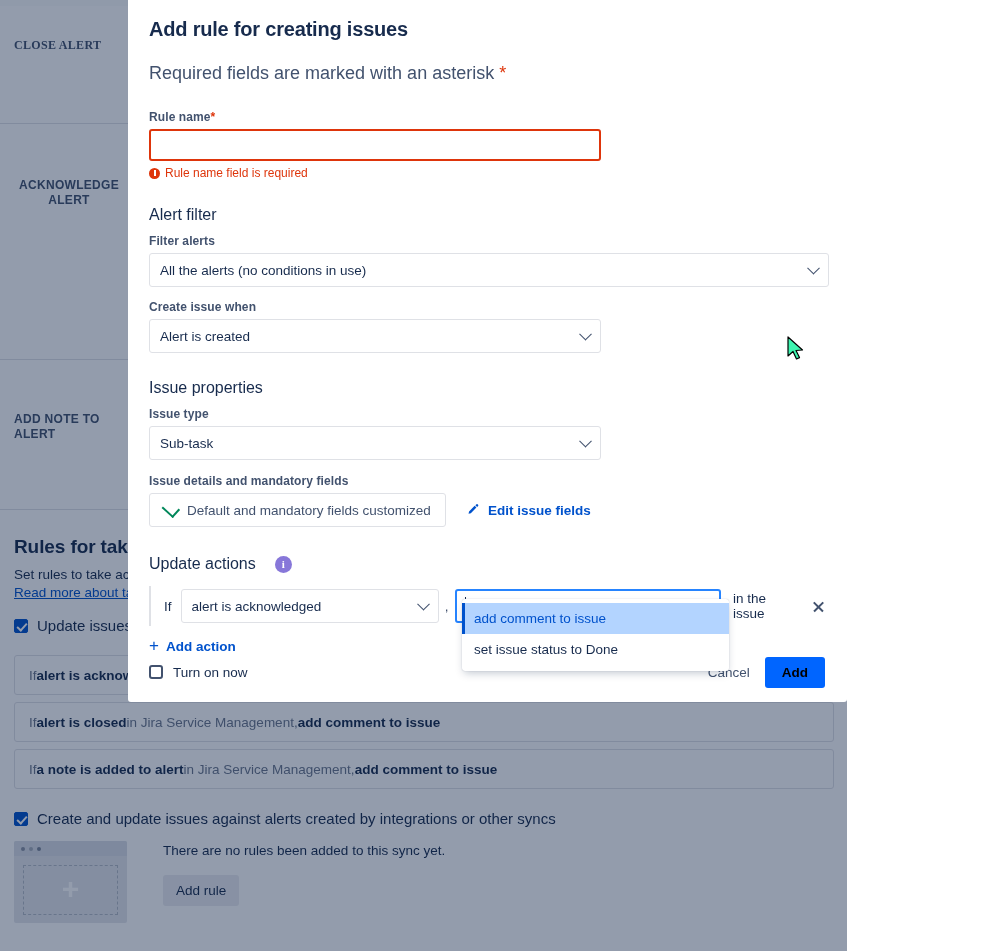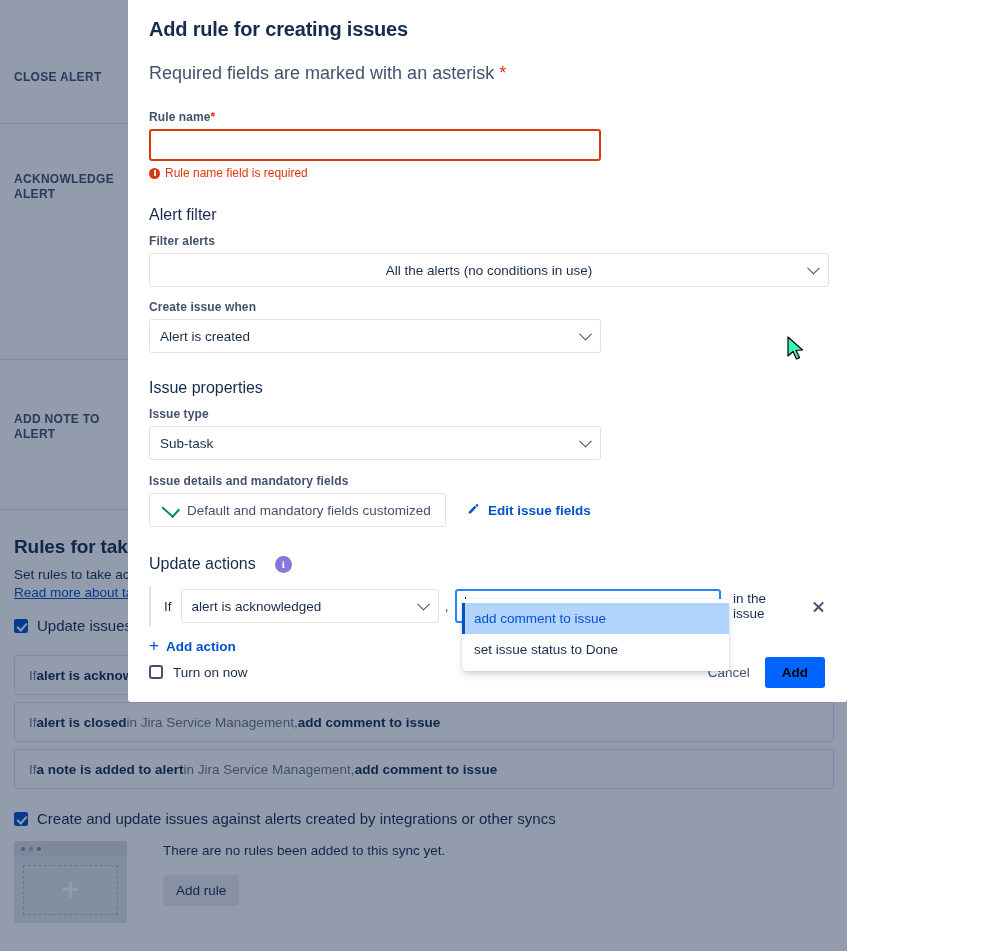--- a/index.html
+++ b/index.html
@@ -294,21 +294,21 @@
   }
   .select-wrap .chev {
     position: absolute;
     right: 10px;
     top: 50%;
     width: 8px; height: 8px;
     border: solid #42526E;
     border-width: 0 1.6px 1.6px 0;
     transform: translateY(-70%) rotate(45deg);
   }
-  .w-filter { width: 680px; justify-content: center; }
+  .w-filter { width: 680px; }
   .w-when   { width: 452px; }
   .w-type   { width: 452px; }
 
   .mand-row { display: flex; align-items: center; gap: 20px; }
   .mand-box {
     height: 34px;
     box-sizing: border-box;
     border: 1px solid #DFE1E6;
     border-radius: 3px;
     background: #fff;
@@ -500,24 +500,24 @@
   }
 </style>
 </head>
 <body>
 
 <div id="page-bg">
   <div id="page-bg-inner">
     <div class="bg-top-strip"></div>
 
     <div class="act-panel" style="top:6px;height:118px;">
-      <div class="act-label" style="top:64px;">CLOSE ALERT</div>
+      <div class="act-label" style="top:32px;font-family:Liberation Serif, serif;">CLOSE ALERT</div>
     </div>
     <div class="act-panel" style="top:124px;height:236px;">
-      <div class="act-label" style="top:48px;">ACKNOWLEDGE ALERT</div>
+      <div class="act-label" style="top:54px;text-align:center;">ACKNOWLEDGE ALERT</div>
     </div>
     <div class="act-panel" style="top:360px;height:150px;">
       <div class="act-label" style="top:52px;">ADD NOTE TO ALERT</div>
     </div>
 
     <div class="bg-section" style="top:536px;">
       <div class="bg-h2">Rules for taking actions on alerts</div>
       <div class="bg-p">Set rules to take actions on issues when alerts change.</div>
       <a class="bg-link">Read more about taking actions</a>
       <div class="bg-check-row">

